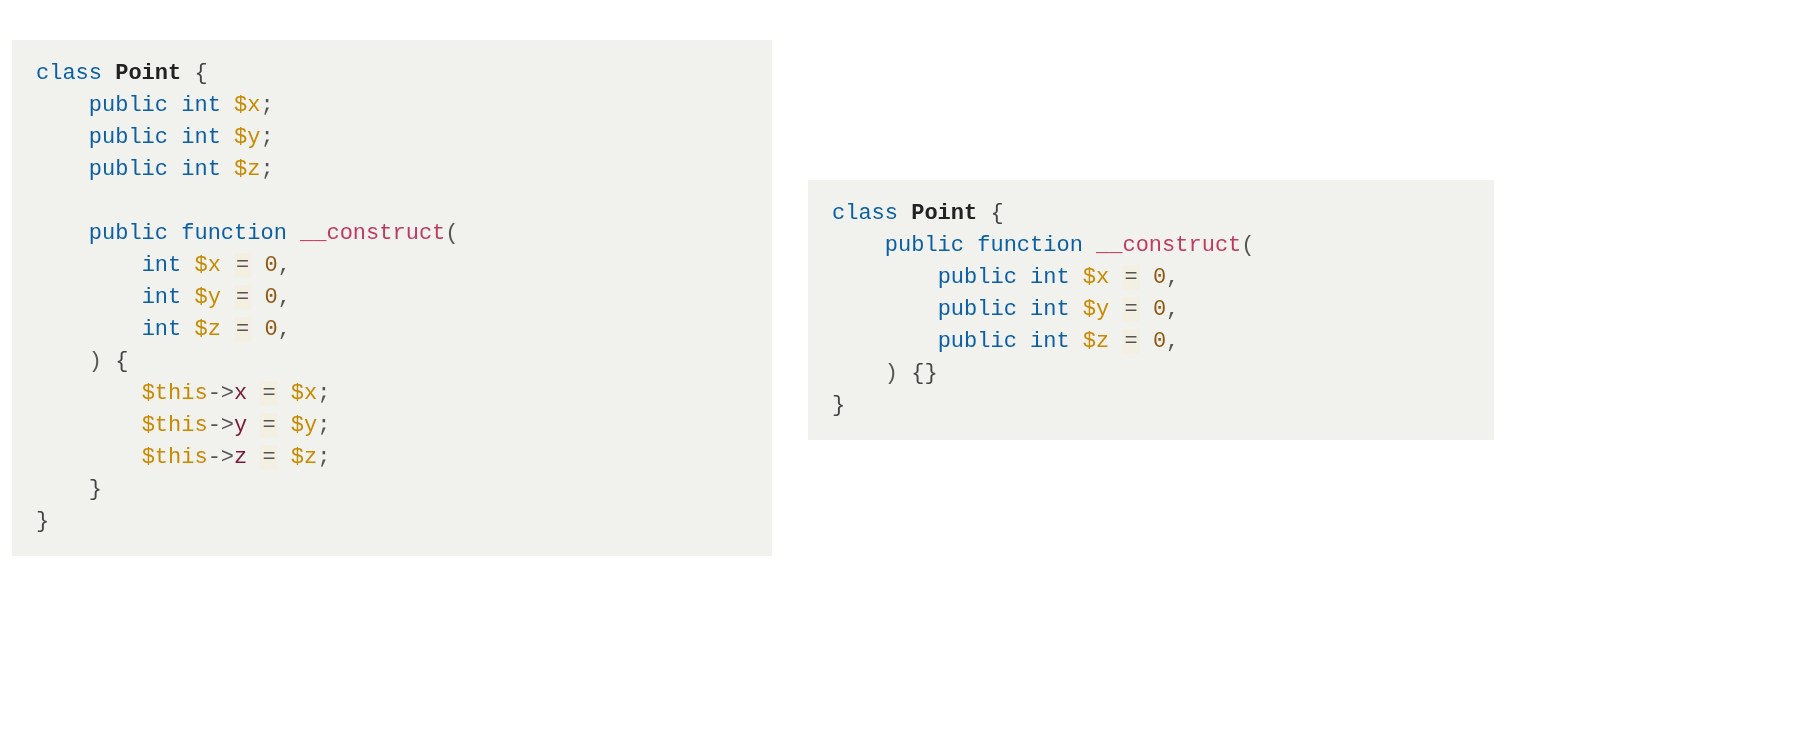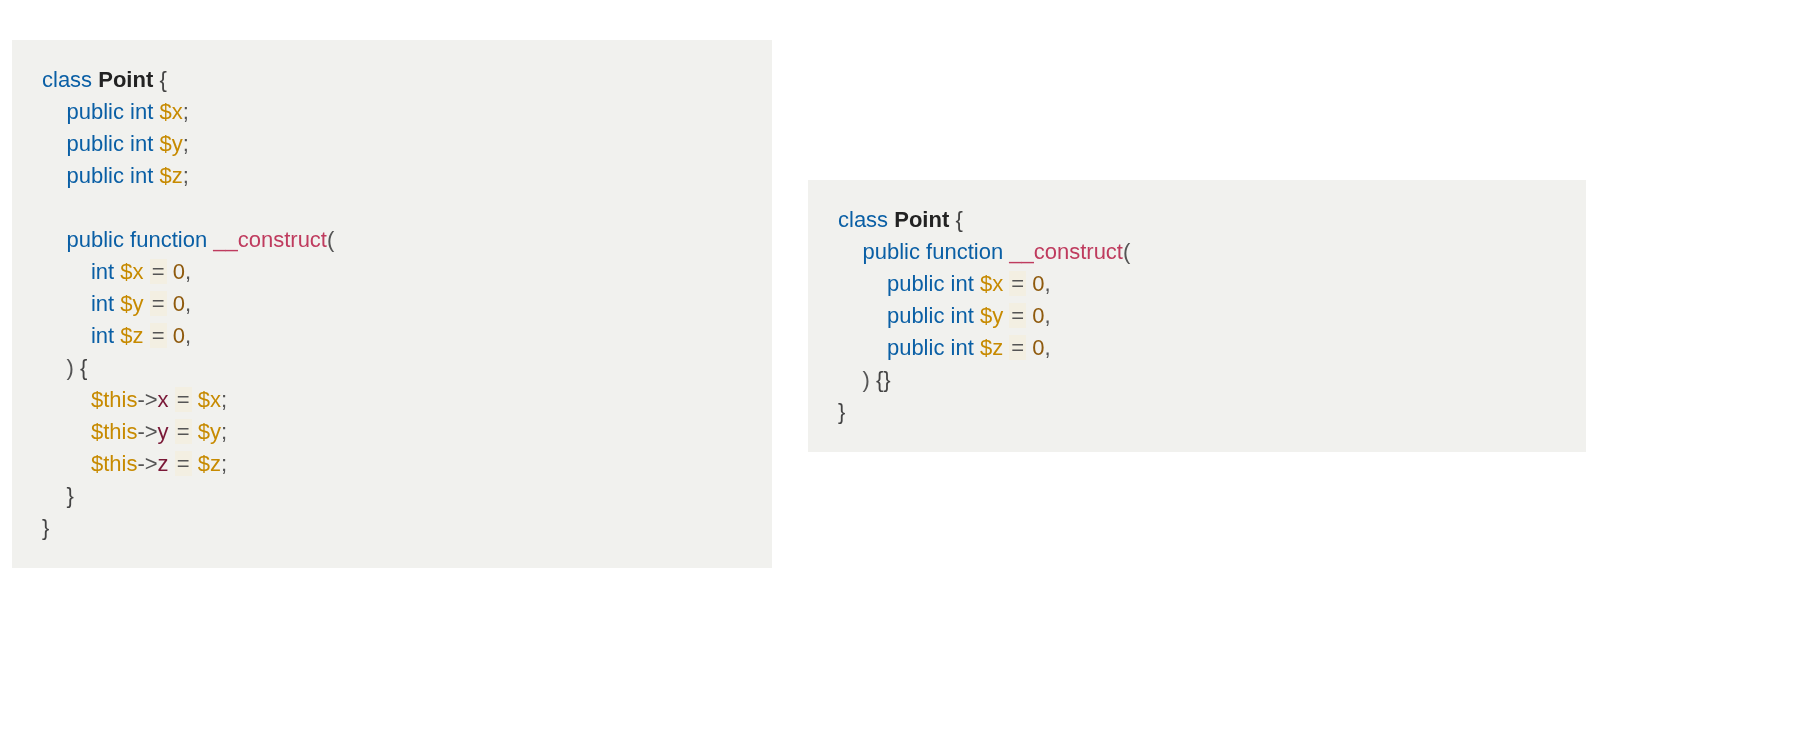--- a/index.html
+++ b/index.html
@@ -18,26 +18,26 @@
     line-height: 32px;
   }
   .codeblock.left {
     left: 12px;
     top: 40px;
     width: 760px;
   }
   .codeblock.right {
     left: 808px;
     top: 180px;
-    width: 778px;
+    width: 686px;
   }
   pre {
-    margin: 6px;
+    margin: 0;
     white-space: pre;
-    font-family: Liberation Sans, sans-serif;
+    font-family: Liberation Mono, monospace;
   }
   
   .kw   { color: #0a5fa5; }   
   .name { color: #222; font-weight: 600; } 
   .punc { color: #555; }
   .var  { color: #c78a00; }   
   .op   { color: #555; background: #f3efe2; padding: 0 2px; } 
   .num  { color: #8f5a0d; }   
   .fn   { color: #bf3b5e; }   
   .arrow{ color: #555; }

